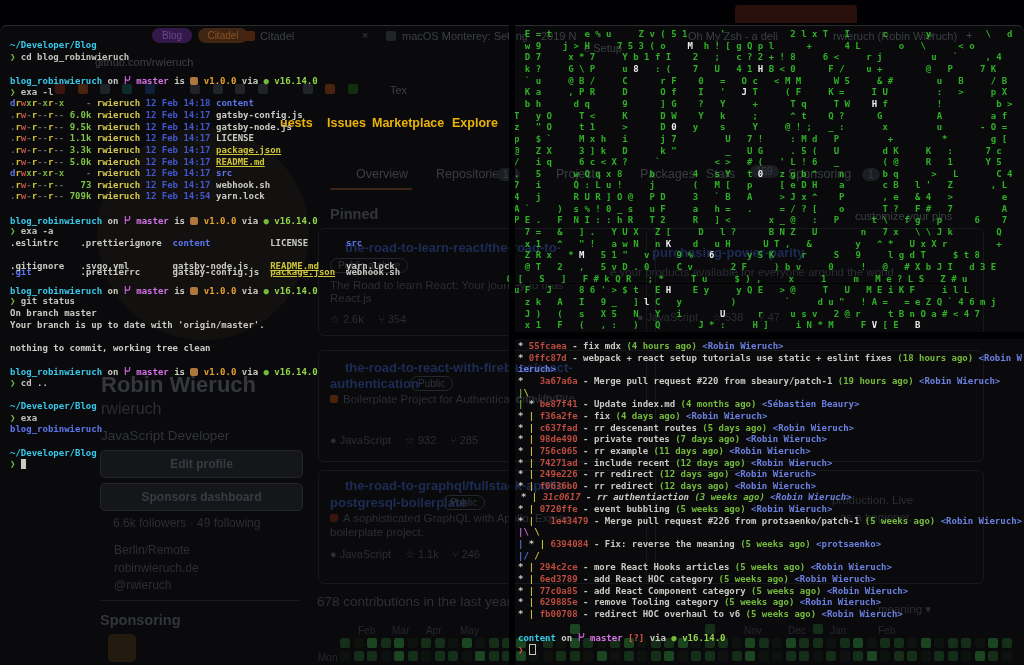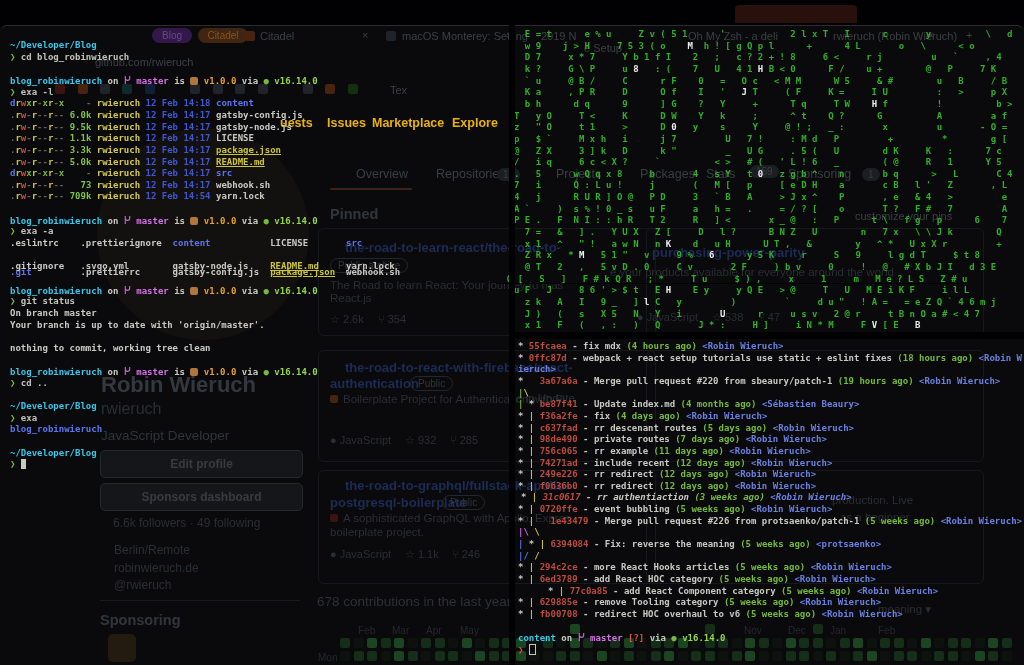--- a/index.html
+++ b/index.html
@@ -368,21 +368,21 @@
     <div class="tline" style="left: 518px; top: 469.15px;"><span class="s-fg">* </span><span class="s-yel">| </span><span class="s-red">249e226</span><span class="s-fg"> - </span><span class="s-fg">rr redirect </span><span class="s-grn">(12 days ago) </span><span class="s-blu">&lt;Robin Wieruch&gt;</span></div>
     <div class="tline" style="left: 518px; top: 480.8px;"><span class="s-fg">* </span><span class="s-yel">| </span><span class="s-red">f0636b0</span><span class="s-fg"> - </span><span class="s-fg">rr redirect </span><span class="s-grn">(12 days ago) </span><span class="s-blu">&lt;Robin Wieruch&gt;</span></div>
     <div class="tline" style="left: 521px; top: 492.45px; font-style: italic;"><span class="s-fg">* </span><span class="s-yel">| </span><span class="s-red">31c0617</span><span class="s-fg"> - </span><span class="s-fg">rr authentiaction </span><span class="s-grn">(3 weeks ago) </span><span class="s-blu">&lt;Robin Wieruch&gt;</span></div>
     <div class="tline" style="left: 518px; top: 504.1px;"><span class="s-fg">* </span><span class="s-yel">| </span><span class="s-red">0720ffe</span><span class="s-fg"> - </span><span class="s-fg">event bubbling </span><span class="s-grn">(5 weeks ago) </span><span class="s-blu">&lt;Robin Wieruch&gt;</span></div>
     <div class="tline" style="left: 518px; top: 515.75px;"><span class="s-fg">* </span><span class="s-yel">|   </span><span class="s-red">1e43479</span><span class="s-fg"> - </span><span class="s-fg">Merge pull request #226 from protsaenko/patch-1 </span><span class="s-grn">(5 weeks ago) </span><span class="s-blu">&lt;Robin Wieruch&gt;</span></div>
     <div class="tline" style="left: 518px; top: 527.4px;"><span class="s-mag">|\</span><span class="s-fg"> </span><span class="s-yel">\</span></div>
     <div class="tline" style="left: 518px; top: 539.05px;"><span class="s-blu2">| </span><span class="s-fg">* </span><span class="s-yel">| </span><span class="s-red">6394084</span><span class="s-fg"> - </span><span class="s-fg">Fix: reverse the meaning </span><span class="s-grn">(5 weeks ago) </span><span class="s-blu">&lt;protsaenko&gt;</span></div>
     <div class="tline" style="left: 518px; top: 550.7px;"><span class="s-blu2">|/</span><span class="s-yel"> /</span></div>
     <div class="tline" style="left: 518px; top: 562.35px;"><span class="s-fg">* </span><span class="s-yel">| </span><span class="s-red">294c2ce</span><span class="s-fg"> - </span><span class="s-fg">more React Hooks articles </span><span class="s-grn">(5 weeks ago) </span><span class="s-blu">&lt;Robin Wieruch&gt;</span></div>
     <div class="tline" style="left: 518px; top: 574px;"><span class="s-fg">* </span><span class="s-yel">| </span><span class="s-red">6ed3789</span><span class="s-fg"> - </span><span class="s-fg">add React HOC category </span><span class="s-grn">(5 weeks ago) </span><span class="s-blu">&lt;Robin Wieruch&gt;</span></div>
-    <div class="tline" style="left: 548px; top: 585.65px;"><span class="s-fg">* </span><span class="s-yel">| </span><span class="s-red">77c0a85</span><span class="s-fg"> - </span><span class="s-fg">add React Component category </span><span class="s-grn">(5 weeks ago) </span><span class="s-blu">&lt;Robin Wieruch&gt;</span></div>
+    <div class="tline" style="left: 518px; top: 585.65px;"><span class="s-fg">* </span><span class="s-yel">| </span><span class="s-red">77c0a85</span><span class="s-fg"> - </span><span class="s-fg">add React Component category </span><span class="s-grn">(5 weeks ago) </span><span class="s-blu">&lt;Robin Wieruch&gt;</span></div>
     <div class="tline" style="left: 518px; top: 597.3px;"><span class="s-fg">* </span><span class="s-yel">| </span><span class="s-red">629885e</span><span class="s-fg"> - </span><span class="s-fg">remove Tooling category </span><span class="s-grn">(5 weeks ago) </span><span class="s-blu">&lt;Robin Wieruch&gt;</span></div>
     <div class="tline" style="left: 518px; top: 608.95px;"><span class="s-fg">* </span><span class="s-yel">| </span><span class="s-red">fb00708</span><span class="s-fg"> - </span><span class="s-fg">redirect HOC overhaul to v6 </span><span class="s-grn">(5 weeks ago) </span><span class="s-blu">&lt;Robin Wieruch&gt;</span></div>
     <div class="tline" style="left: 518px; top: 620.6px;"></div>
     <div class="tline" style="left: 518px; top: 632.25px;"><span class="s-cyb">content</span><span class="s-fg"> on </span><span class="branch s-mag"><svg width="7" height="10" viewBox="0 0 7 10">
           <path d="M1.3 1 v2.2 a2.2 2.2 0 0 0 4.4 0 V1 M1.3 3.2 V9" fill="none" stroke="currentColor" stroke-width="1.1"></path>
         </svg></span><span class="s-fg"> </span><span class="s-magb">master</span><span class="s-fg"> </span><span class="s-red2">[?]</span><span class="s-fg"> via </span><span class="s-grn">● </span><span class="s-grnb">v16.14.0</span></div>
     <div class="tline" style="left: 518px; top: 643.9px;"><span class="s-red2">❯ </span><span class="cur-h"></span></div>
   </div>
 <div id="vdiv"></div>
 <div id="hdiv"></div>

